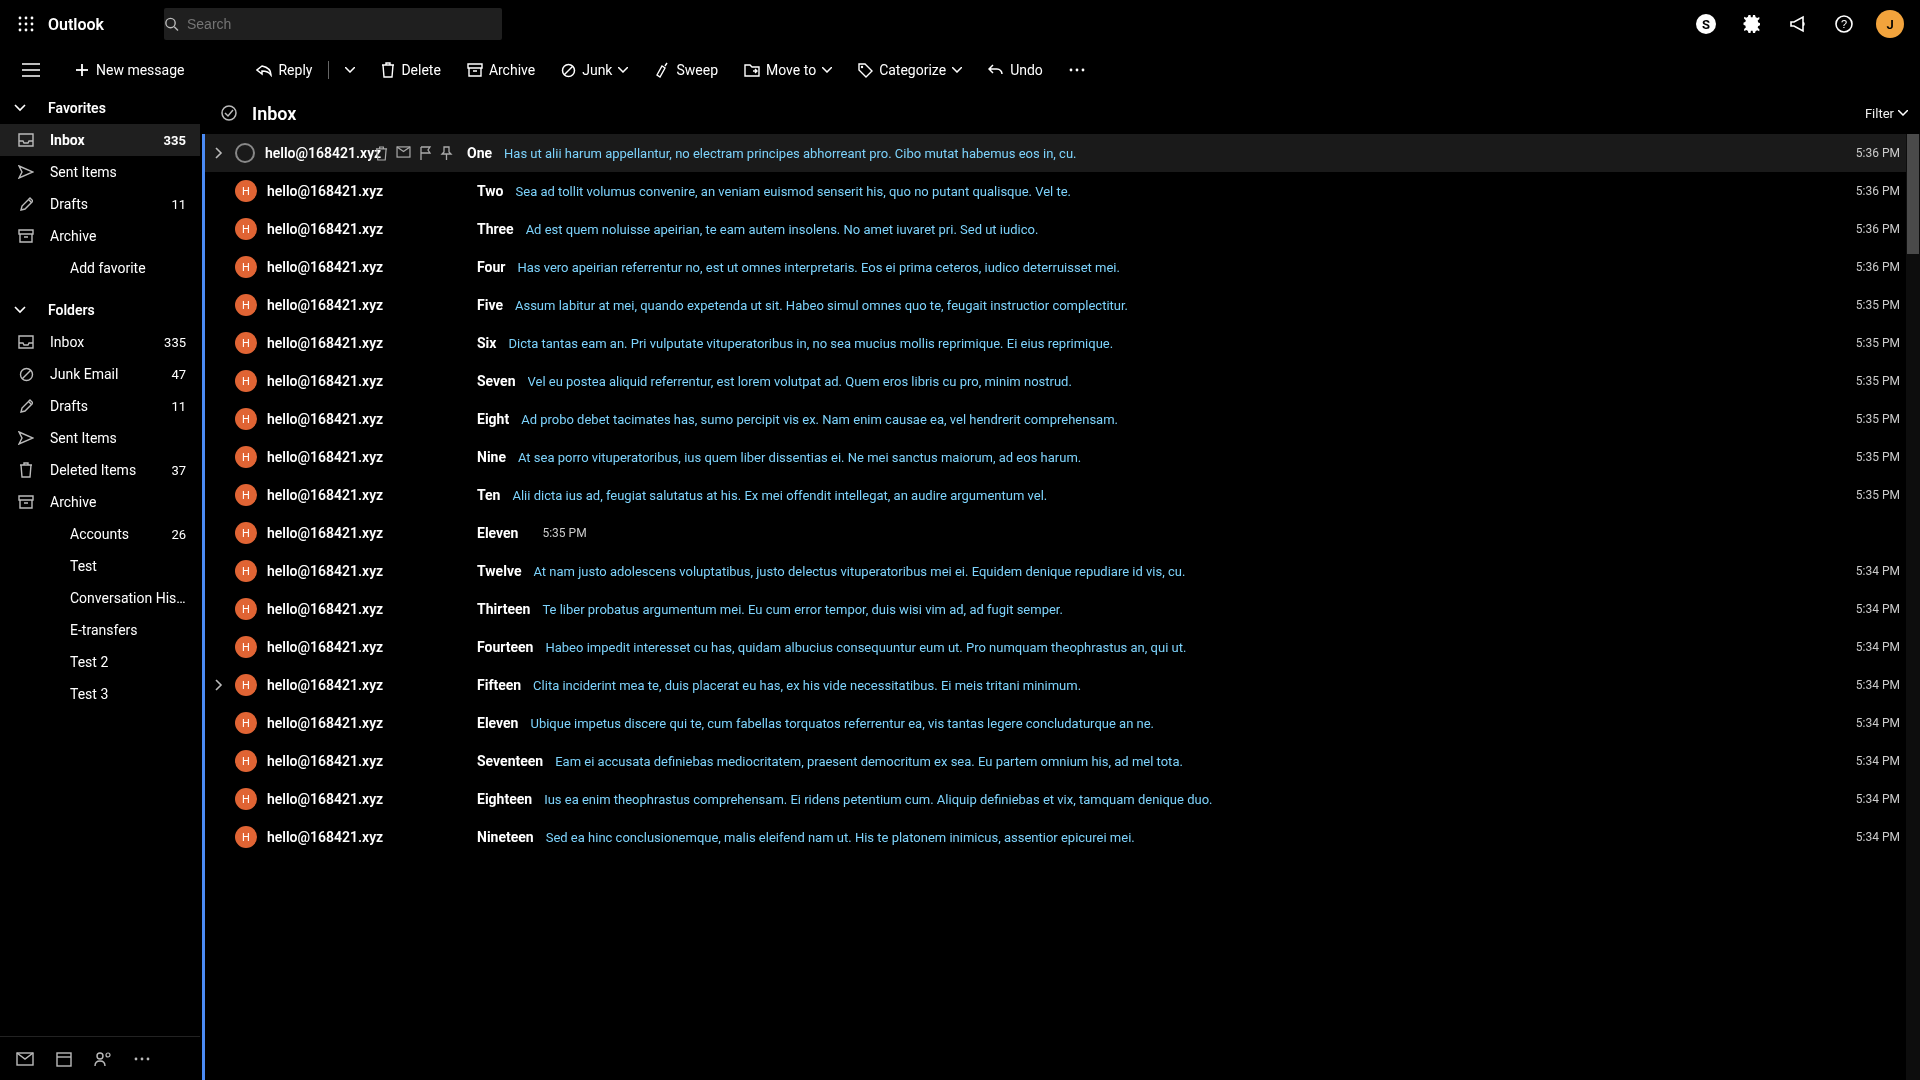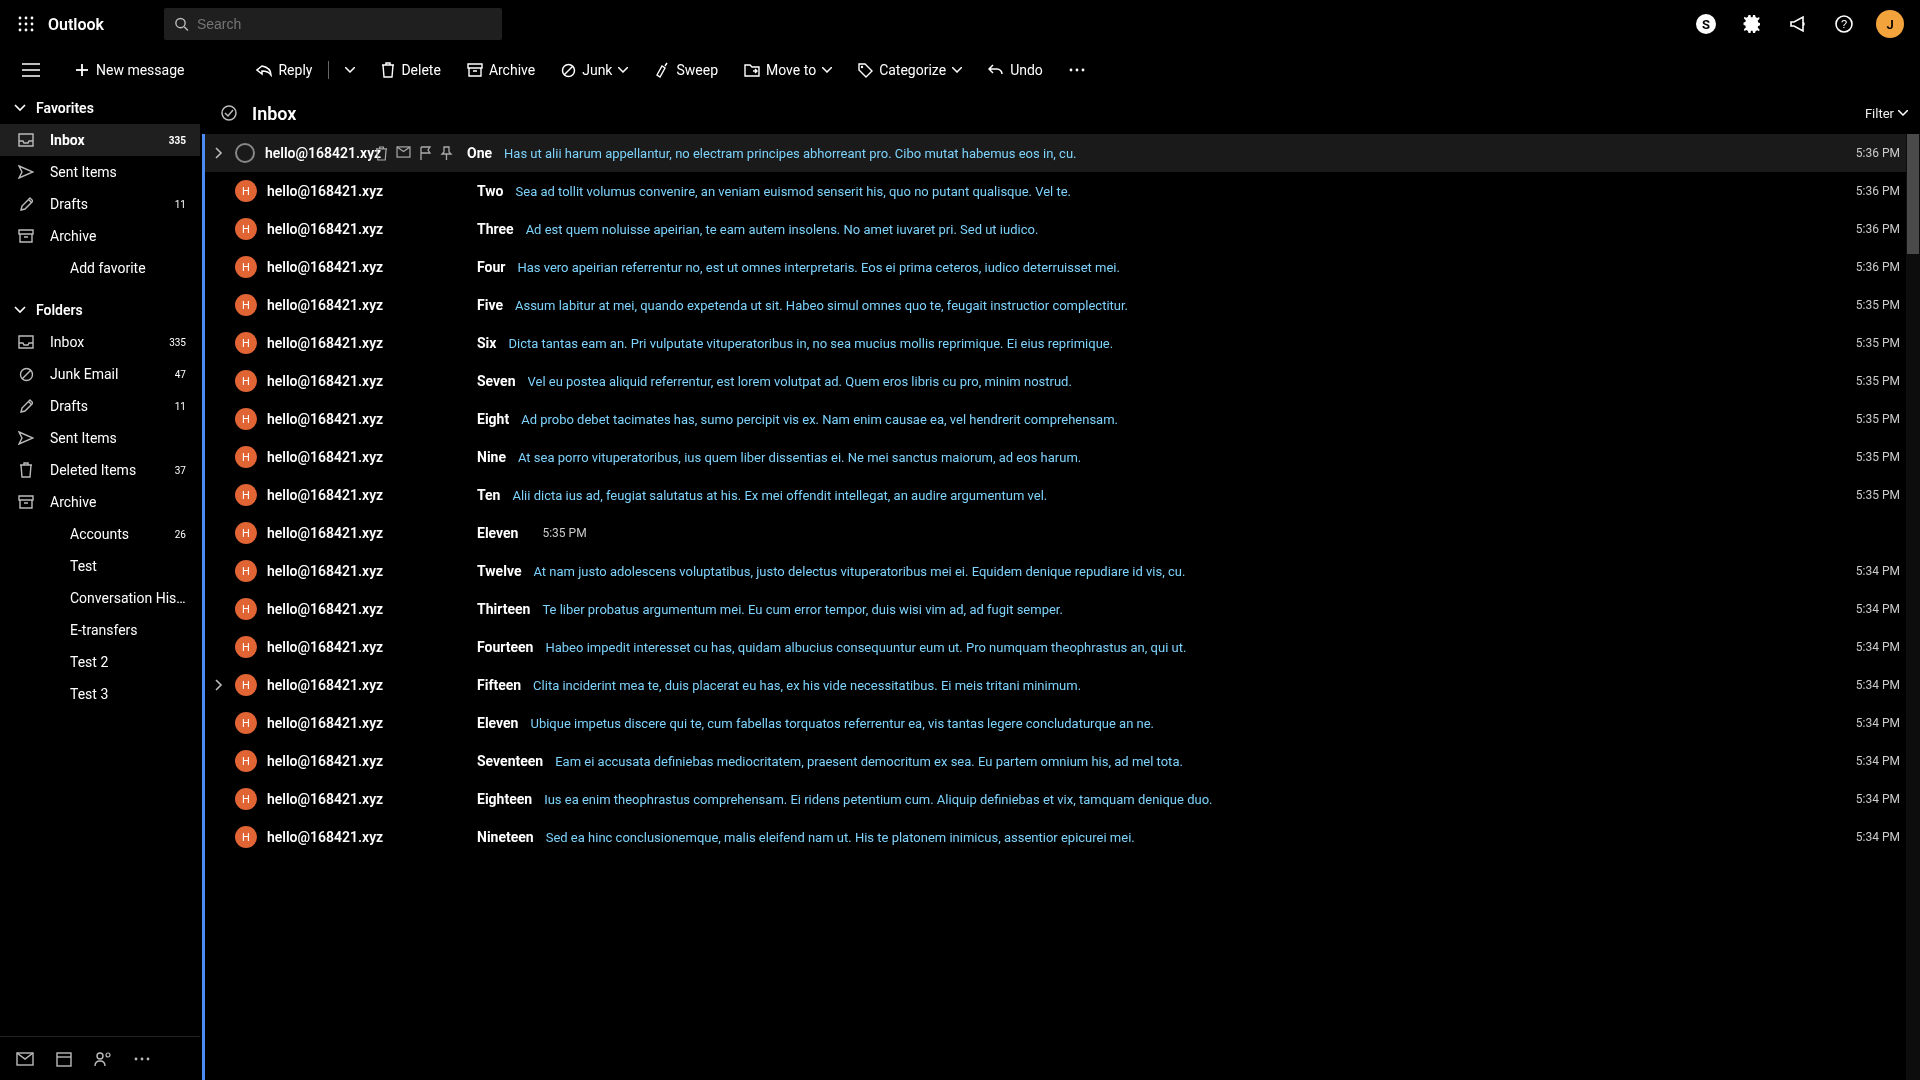--- a/index.html
+++ b/index.html
@@ -21,21 +21,21 @@
   background: #000;
 }
 .waffle { width: 32px; height: 32px; display:flex; align-items:center; justify-content:center; cursor:pointer; }
 .brand { font-size: 16px; font-weight: 600; margin-left: 6px; }
 .search-wrap { margin-left: 60px; }
 .search {
   width: 338px; height: 32px;
   background: #1f1f1f;
   border-radius: 2px;
   display: flex; align-items: center;
-  padding: 0 10px;
+  padding: 0 0;
 }
 .search input {
   background: transparent; border: none; outline: none;
   color: #bbb; font-size: 14px; width: 100%; margin-left: 8px;
 }
 .header-spacer { flex: 1; }
 .hicons { display: flex; align-items: center; gap: 14px; margin-right: 6px; }
 .hicon { width: 32px; height: 32px; display:flex; align-items:center; justify-content:center; cursor:pointer; }
 .skype-circle { width:20px; height:20px; border-radius:50%; background:#fff; color:#000; font-weight:700; font-size:13px; display:flex;align-items:center;justify-content:center; }
 .avatar-circle { width:28px; height:28px; border-radius:50%; background:#f2a33c; color:#000; font-weight:600; font-size:13px; display:flex;align-items:center;justify-content:center; }
@@ -57,35 +57,35 @@
 .tbtn svg { flex-shrink:0; }
 .tb-sep { width:1px; height:18px; background:#666; }
 
 
 .body { flex:1; display:flex; min-height:0; }
 
 
 .nav { width: 200px; background:#000; display:flex; flex-direction:column; }
 .nav-scroll { flex:1; overflow:hidden; }
 .nav-section-hdr {
-  display:flex; align-items:center; gap:10px;
+  display:flex; align-items:center; gap:22px;
   padding: 8px 14px;
   cursor:pointer;
 }
 .nav-section-hdr .lbl { font-weight:600; }
 .nav-item {
   display:flex; align-items:center;
   padding: 8px 14px 8px 16px;
   cursor:pointer;
   font-size: 14px;
 }
 .nav-item.active { background:#1f1f1f; font-weight:700; }
 .nav-item .icon { width:20px; display:flex; justify-content:center; }
 .nav-item .lbl { margin-left: 14px; flex:1; white-space:nowrap; overflow:hidden; text-overflow:ellipsis; }
-.nav-item .count { font-size:10px; }
+.nav-item .count { font-size:13px; }
 .nav-item.active .count { font-weight:700; }
 .nav-item.noicon .lbl { margin-left: 34px; }
 .nav-footer {
   height:44px; border-top:1px solid #222;
   display:flex; align-items:center; gap:22px;
   padding: 0 16px;
 }
 .nav-footer .fi { cursor:pointer; color:#bbb; }
 
 

